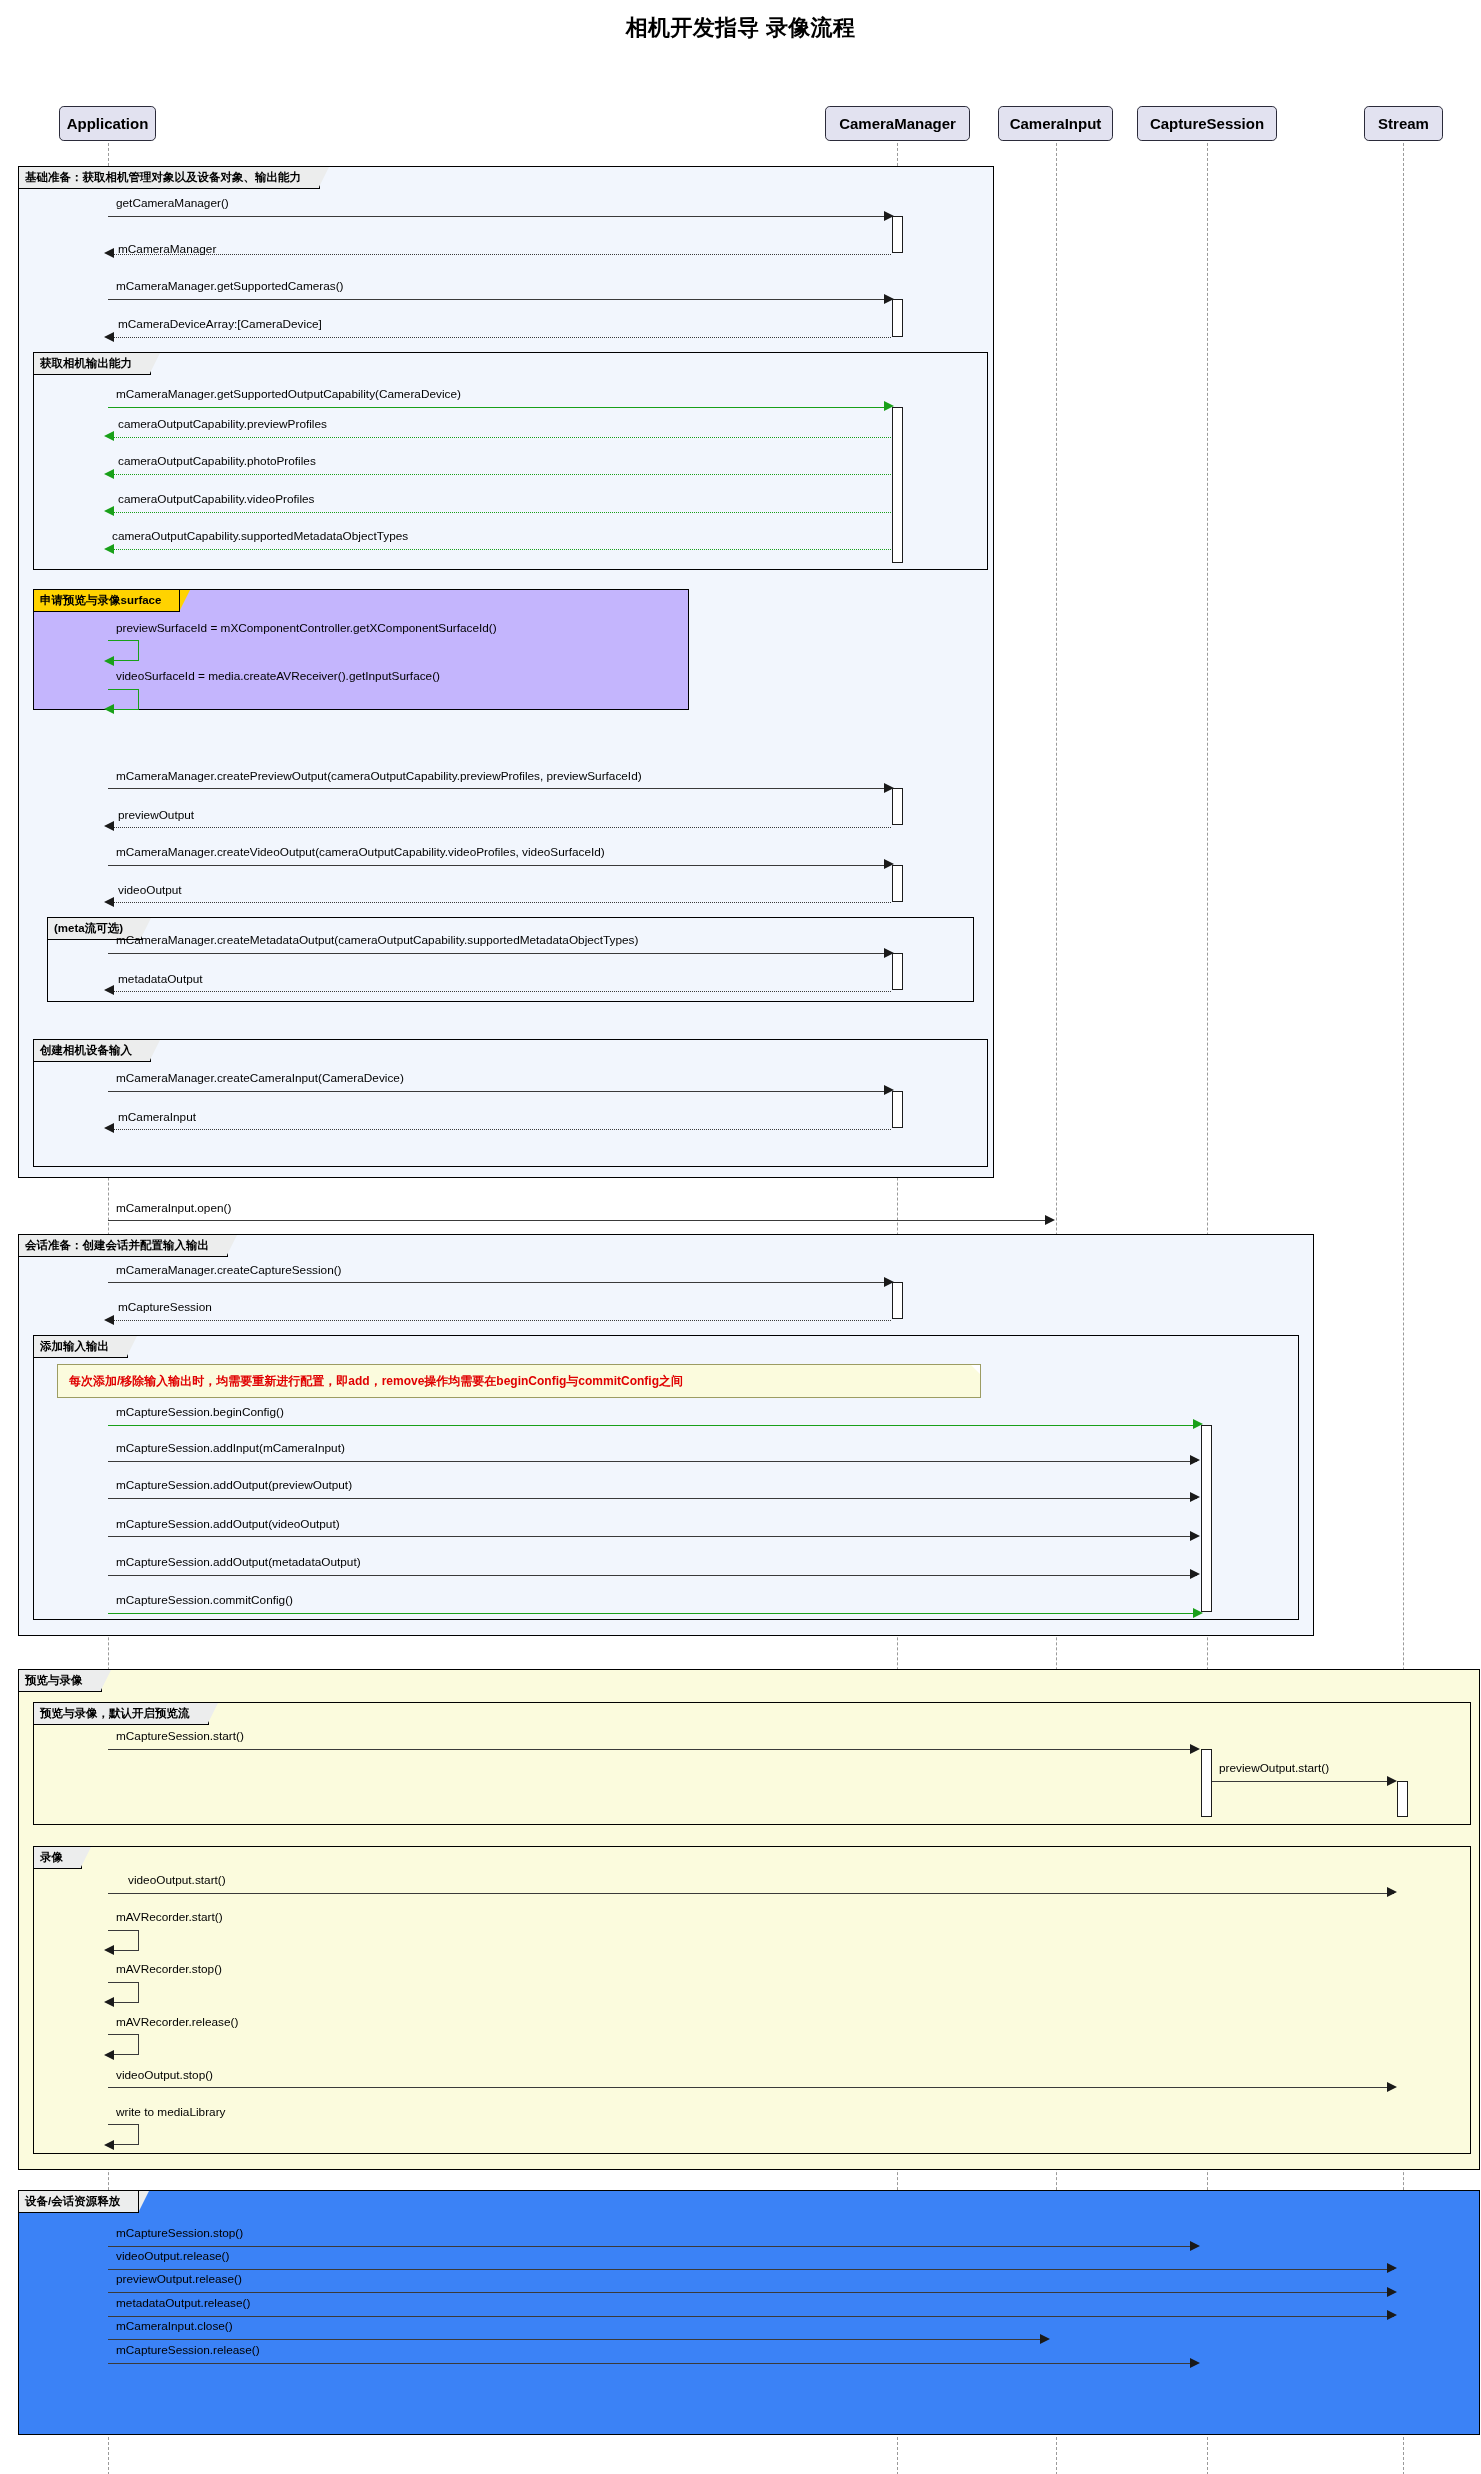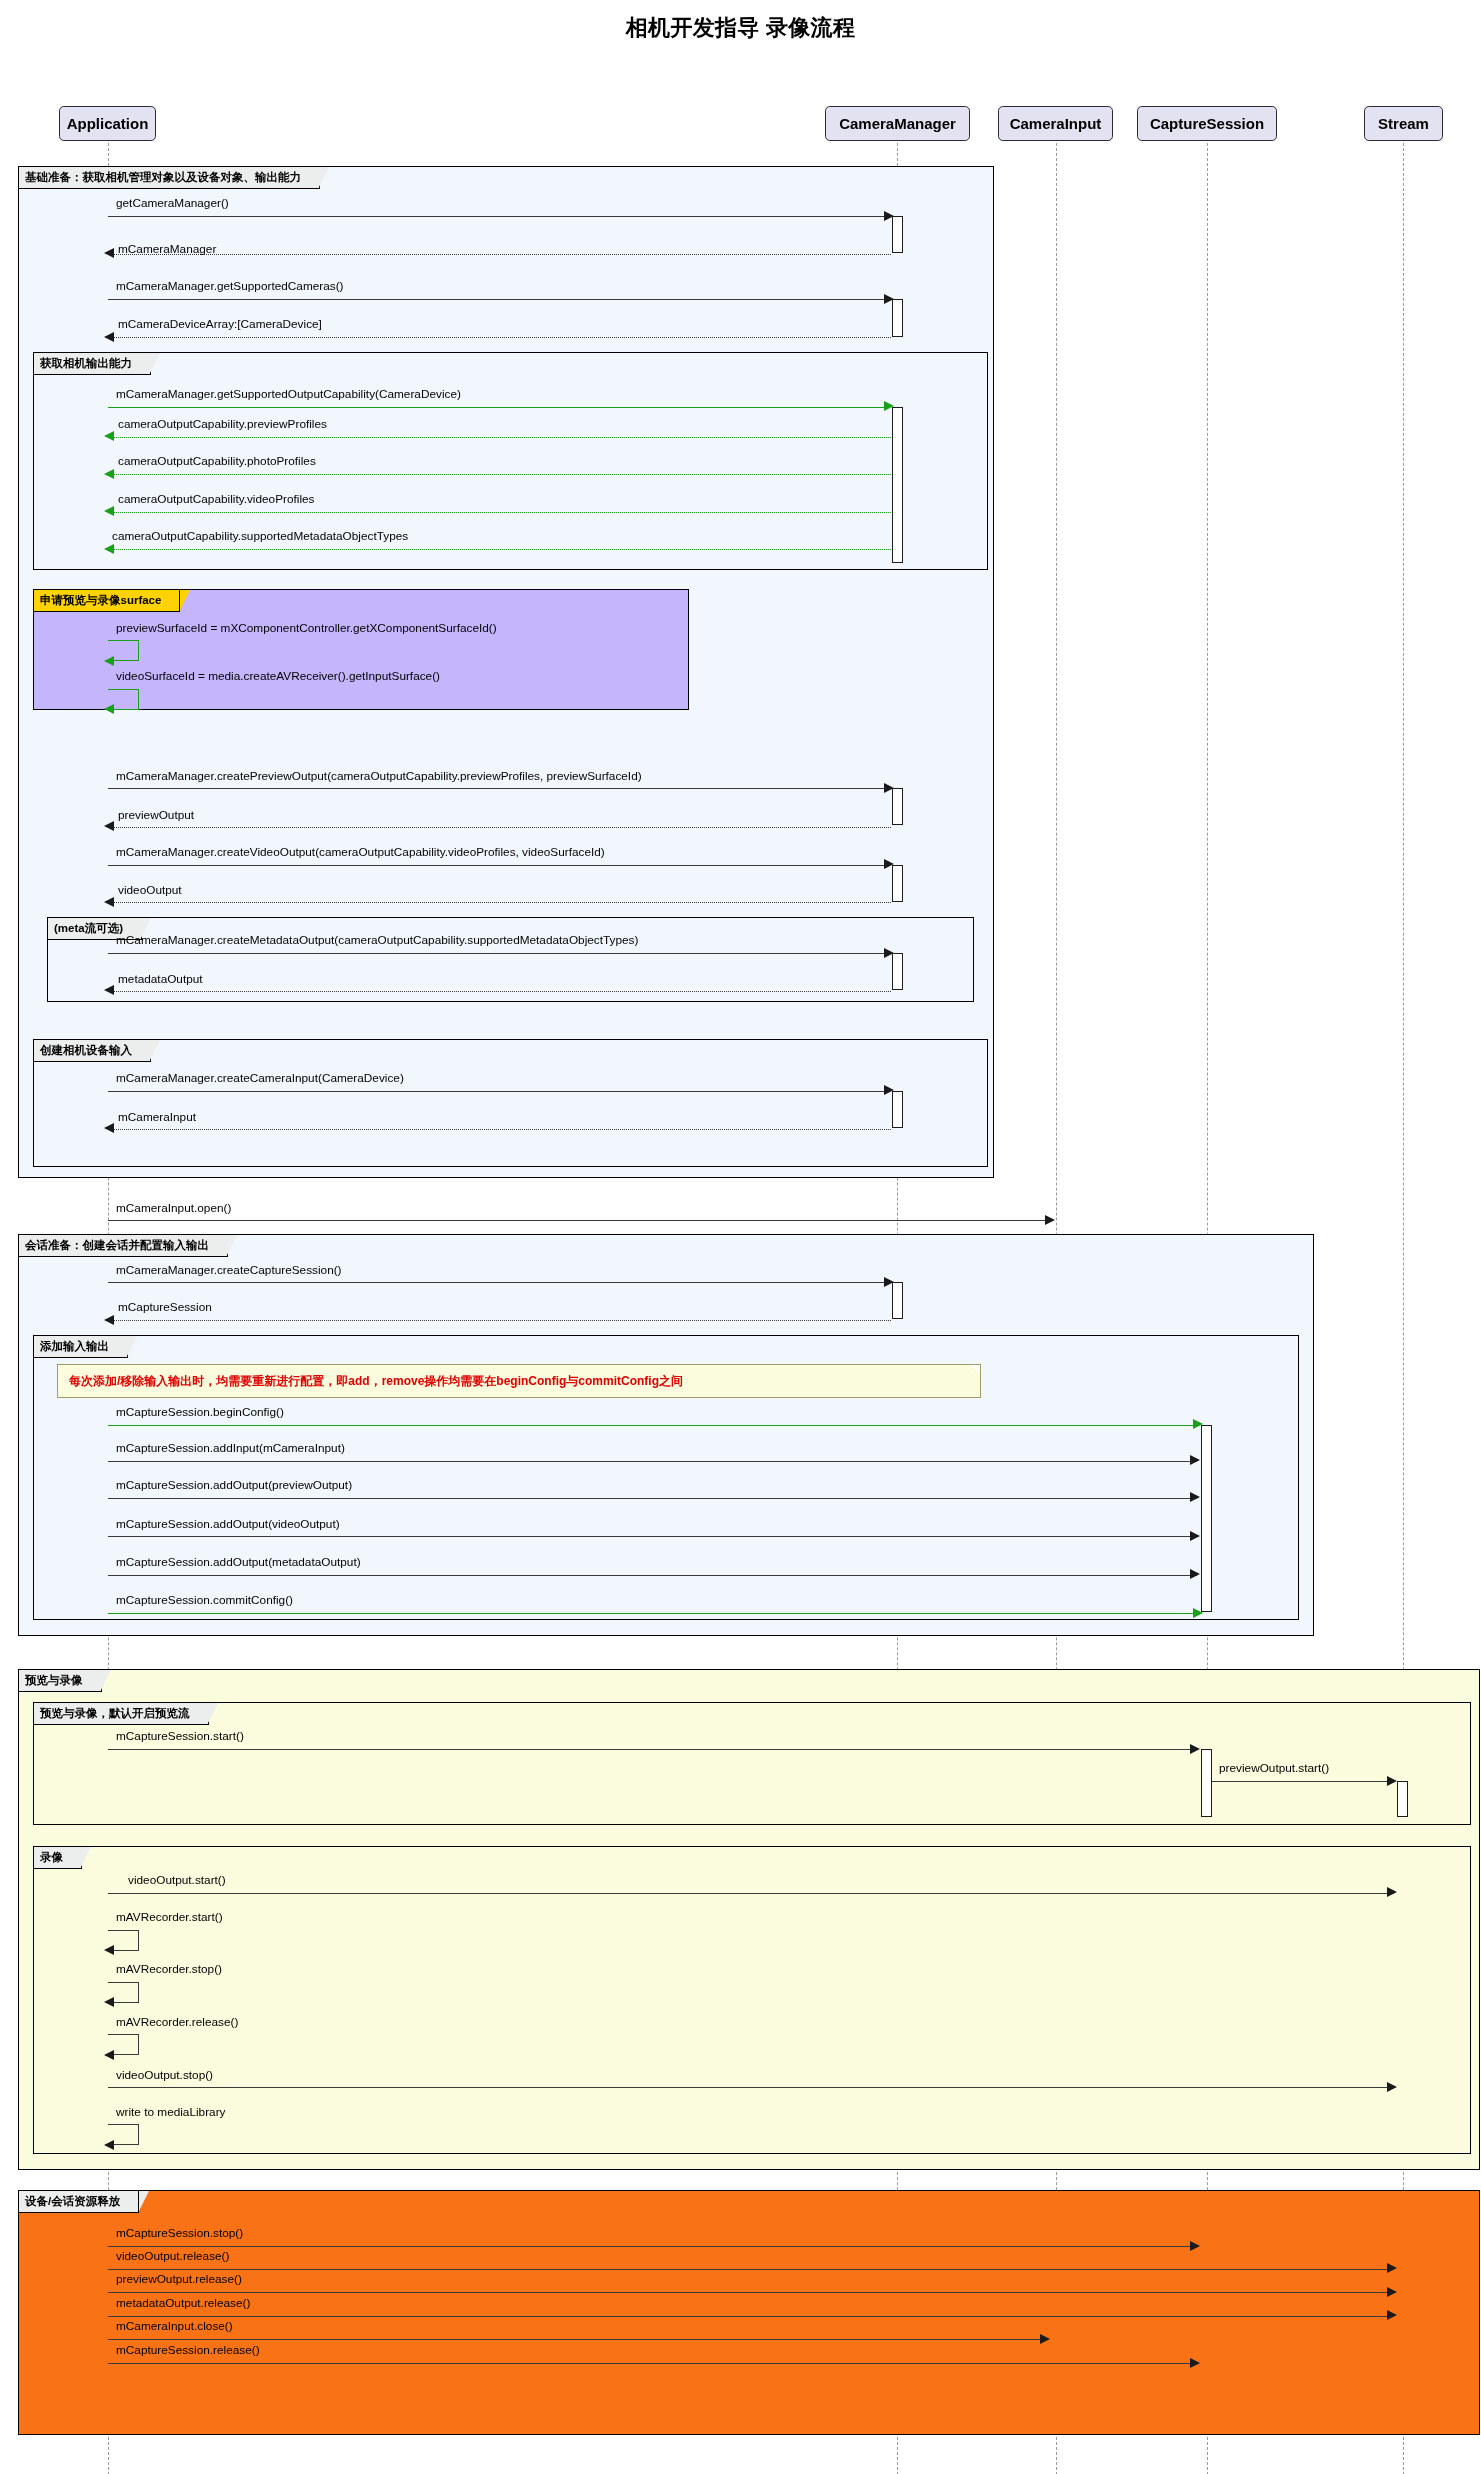--- a/index.html
+++ b/index.html
@@ -50,21 +50,21 @@
 
   
   .group {
     position:absolute;
     border:1.5px solid #000;
     z-index:2;
   }
   .group.fill-alice   { background:#f2f6fd; }
   .group.fill-blue    { background:#c4b5fd; }
   .group.fill-yellow  { background:#fbfbdd; }
-  .group.fill-gray    { background:#f97316; }
+  .group.fill-gray    { background:#3b82f6; }
 
   .group-label {
     position:absolute; left:0; top:0;
     background:#eceded;
     border-right:1.5px solid #000;
     border-bottom:1.5px solid #000;
     font-size:11.5px; font-weight:bold; color:#000;
     padding:3px 18px 3px 6px;
     white-space:nowrap;
     z-index:4;

